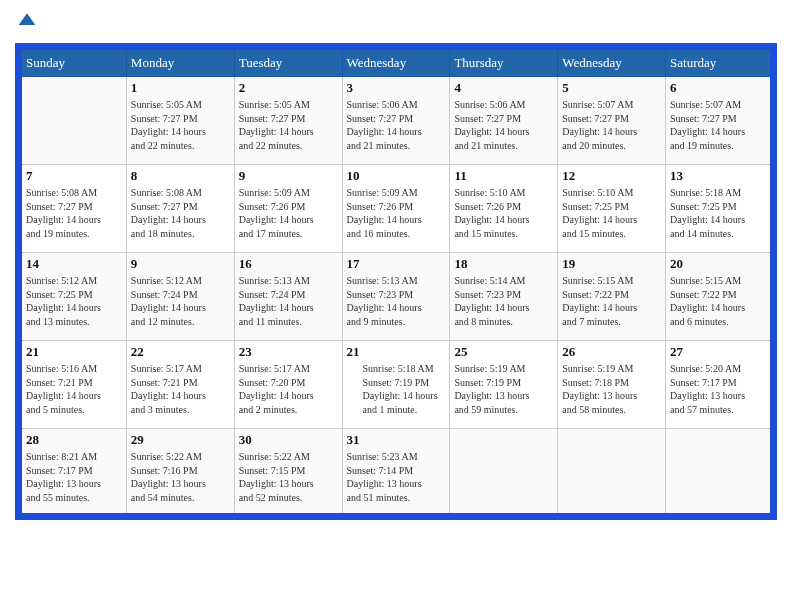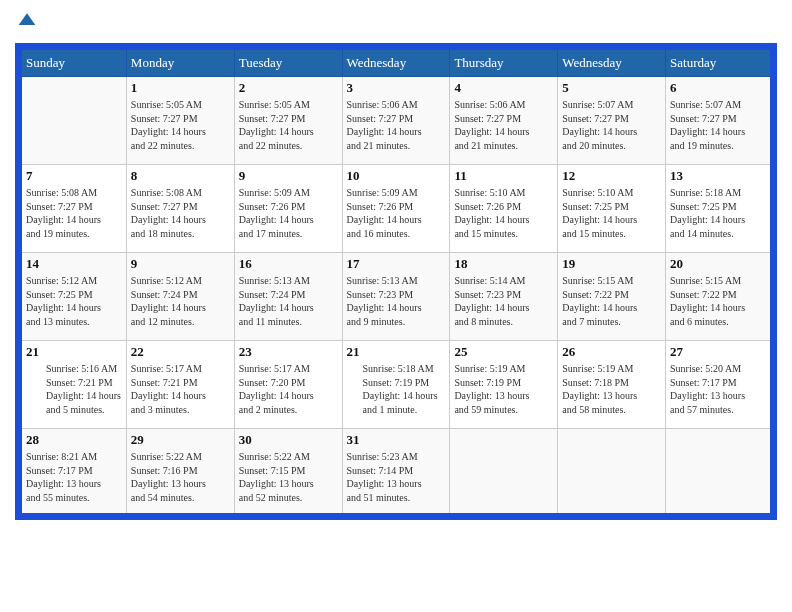--- a/index.html
+++ b/index.html
@@ -261,21 +261,21 @@
             <span class="day-number">20</span>
             <div class="day-info" style="white-space: pre-line;">Sunrise: 5:15 AM
 Sunset: 7:22 PM
 Daylight: 14 hours
 and 6 minutes.</div>
           </td>
         </tr>
         <tr class="week-row">
           <td>
             <span class="day-number">21</span>
-            <div class="day-info" style="white-space: pre-line; margin-left: 20px;">Sunrise: 5:16 AM
+            <div class="day-info" style="white-space: pre-line;">Sunrise: 5:16 AM
 Sunset: 7:21 PM
 Daylight: 14 hours
 and 5 minutes.</div>
           </td>
           <td>
             <span class="day-number">22</span>
             <div class="day-info" style="white-space: pre-line;">Sunrise: 5:17 AM
 Sunset: 7:21 PM
 Daylight: 14 hours
 and 3 minutes.</div>

